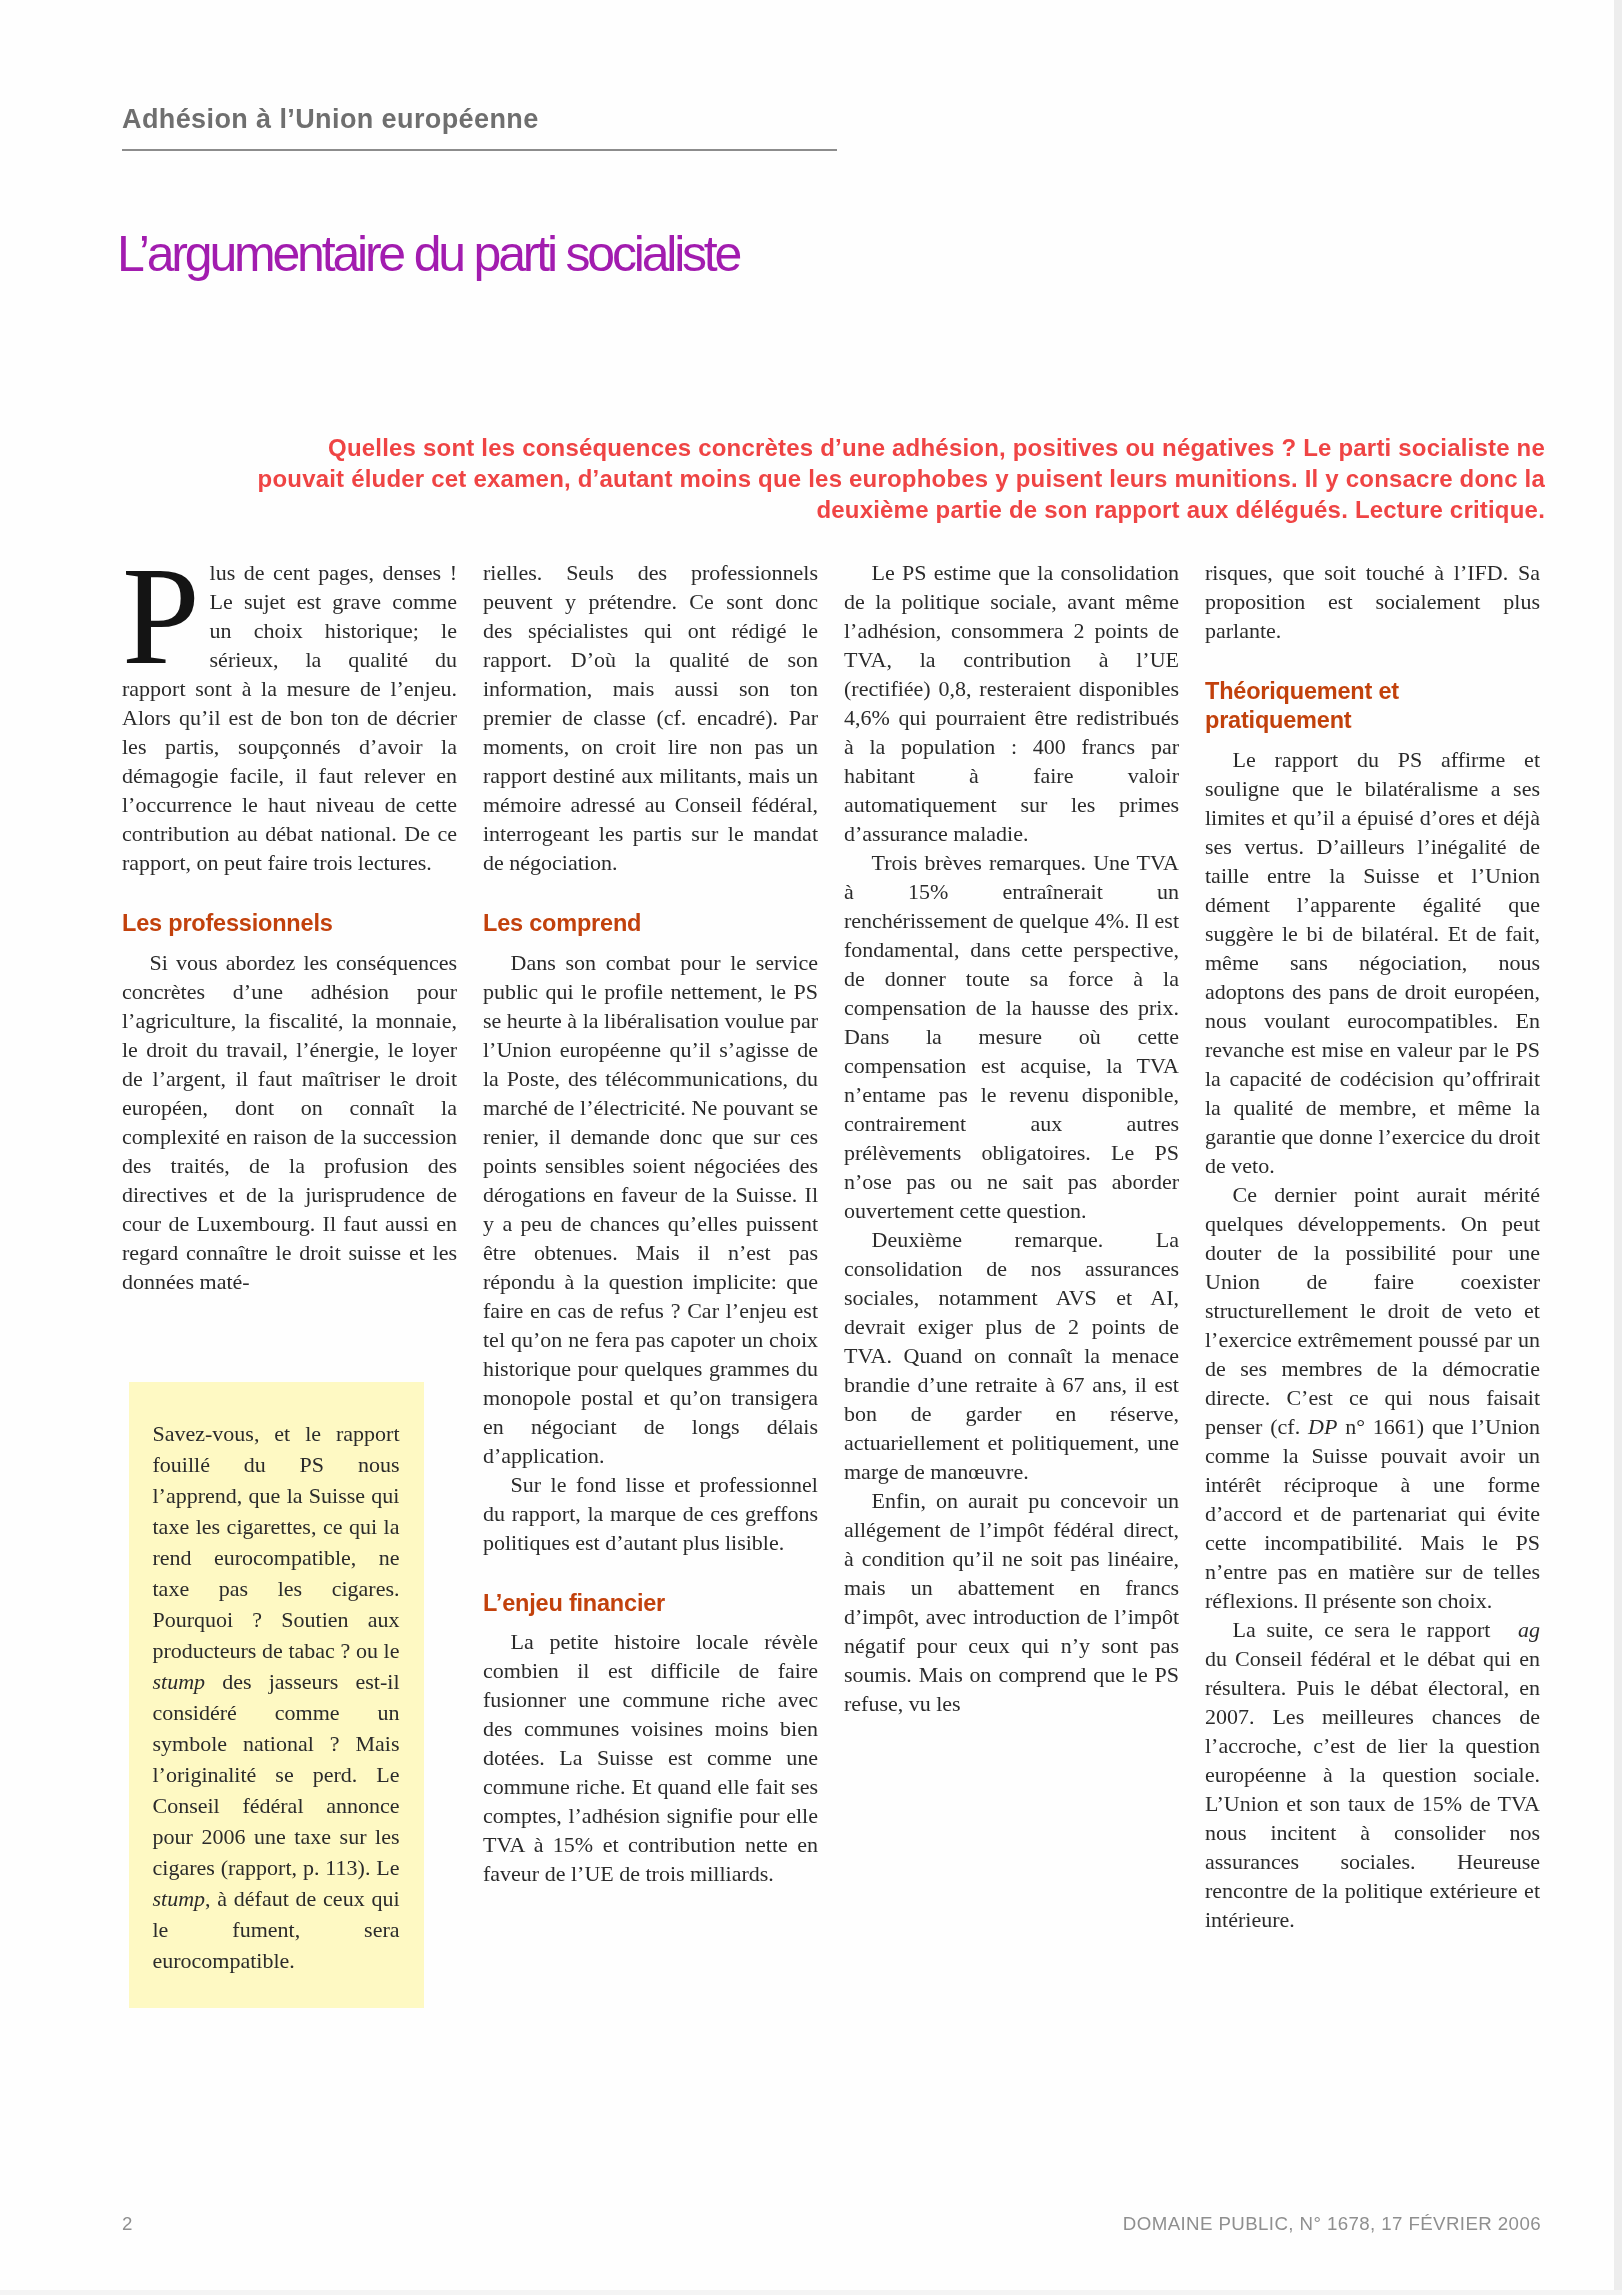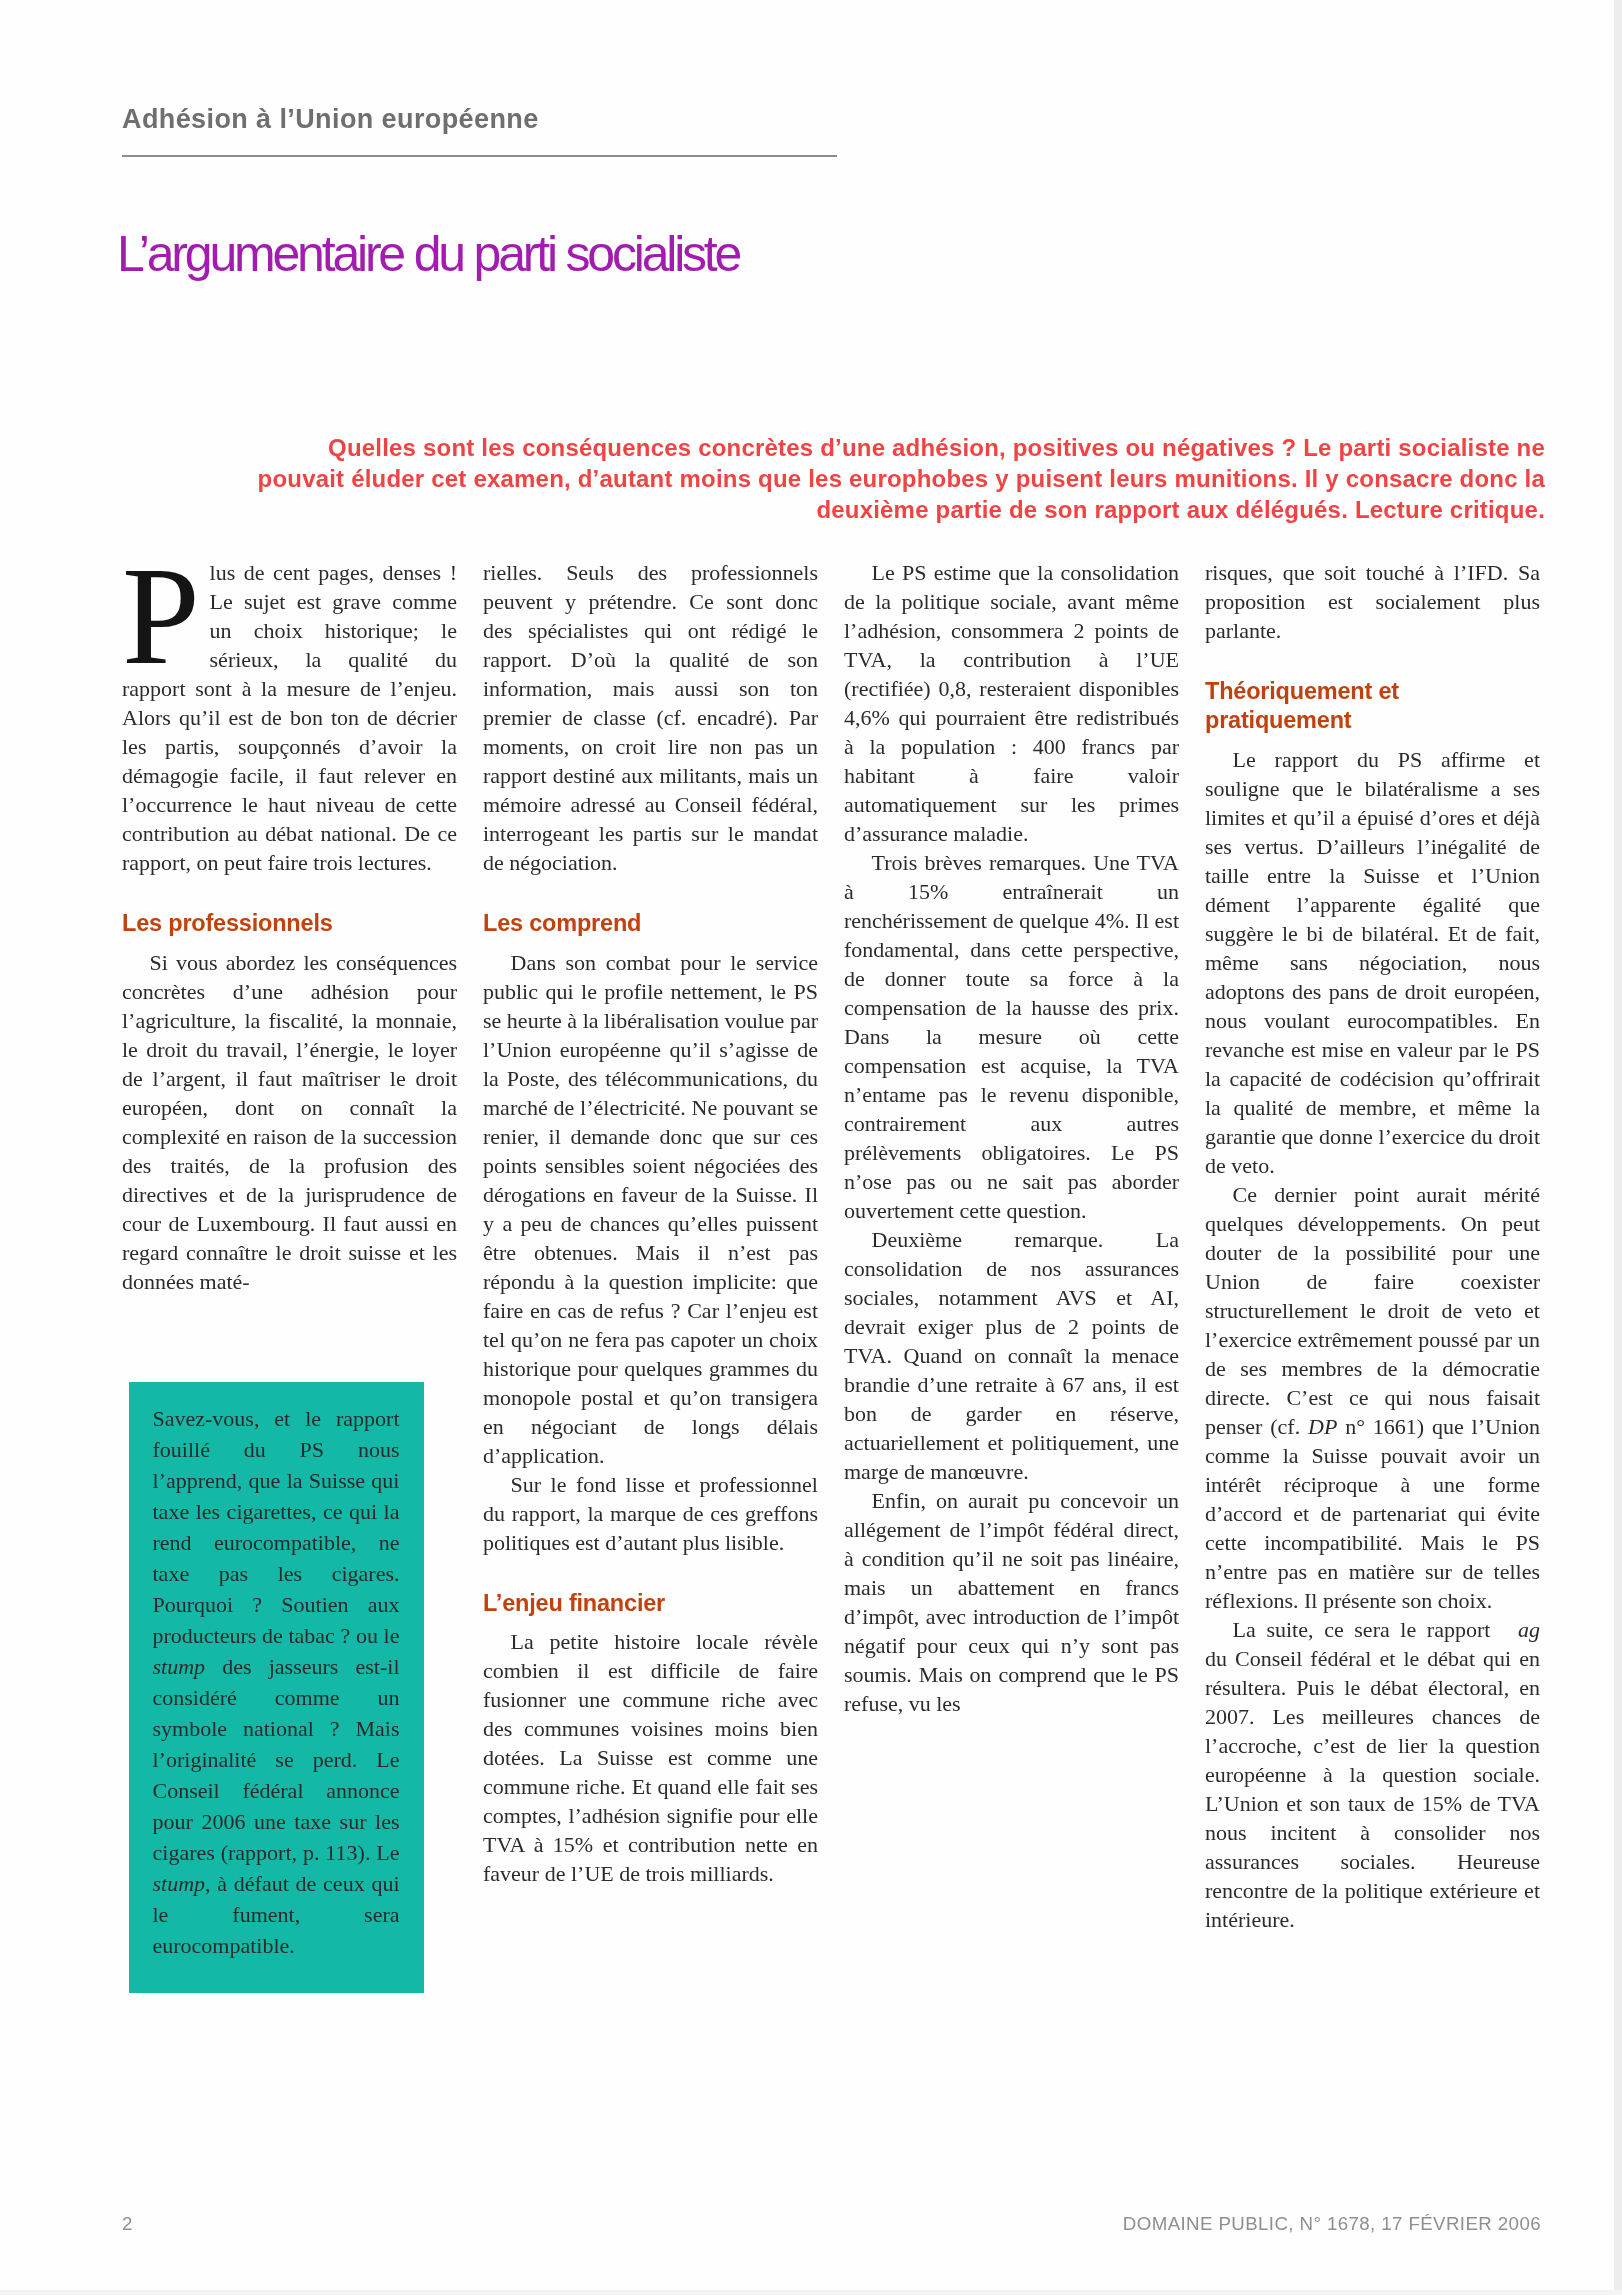--- a/index.html
+++ b/index.html
@@ -7,21 +7,21 @@
     position:relative;width:1622px;height:2295px;background:#fefefe;
     overflow:hidden;color:#2b2b2b;
   }
   .edge-right{position:absolute;top:0;right:0;width:8px;height:2295px;background:#ededed;}
   .edge-bottom{position:absolute;left:0;bottom:0;width:1622px;height:4.9px;background:#f4f4f4;}
 
   .kicker{
     position:absolute;left:122px;top:104px;width:715px;
     font-family:"Liberation Sans",sans-serif;font-weight:bold;font-size:27px;
     color:#6f6f6f;letter-spacing:0.4px;
-    border-bottom:2.4px solid #8c8c8c;padding-bottom:20px;
+    border-bottom:2.4px solid #8c8c8c;padding-bottom:14px;
   }
   .title{
     position:absolute;left:117px;top:225px;width:1379px;
     font-family:"Liberation Sans",sans-serif;font-weight:normal;font-size:50px;
     letter-spacing:-3.2px;color:#a21caf;
   }
   .standfirst{
     position:absolute;left:239px;top:432px;width:1306px;
     font-family:"Liberation Sans",sans-serif;font-weight:bold;font-size:24px;
     line-height:31px;text-align:right;color:#ef4444;letter-spacing:0.2px;
@@ -38,22 +38,22 @@
   .col p.noindent{text-indent:0;}
   .subhead{
     font-family:"Liberation Sans",sans-serif;font-weight:bold;font-size:23.5px;
     color:#c2410c;margin:32px 0 9.7px 0;text-align:left;letter-spacing:-0.2px;
   }
   .dropcap{
     float:left;font-family:"Liberation Serif",serif;font-size:140px;line-height:105px;
     padding:4.9px 9.7px 0 0;color:#141414;
   }
   .graybox{
-    background:#14b8a6;width:247px;margin-top:86px;margin-left:6.5px;
-    padding:21px 24px 32px 24px;
+    background:#fef9c3;width:247px;margin-top:86px;margin-left:6.5px;
+    padding:36px 24px 32px 24px;
   }
   .graybox p{margin:0;text-indent:0;line-height:31px;}
   em{font-style:italic;}
   .sig{float:right;font-style:italic;}
 
   .footer{
     position:absolute;left:122px;top:2213px;width:1419px;
     font-family:"Liberation Sans",sans-serif;font-size:18.7px;color:#8f8f8f;
     display:flex;justify-content:space-between;letter-spacing:0.4px;
   }

